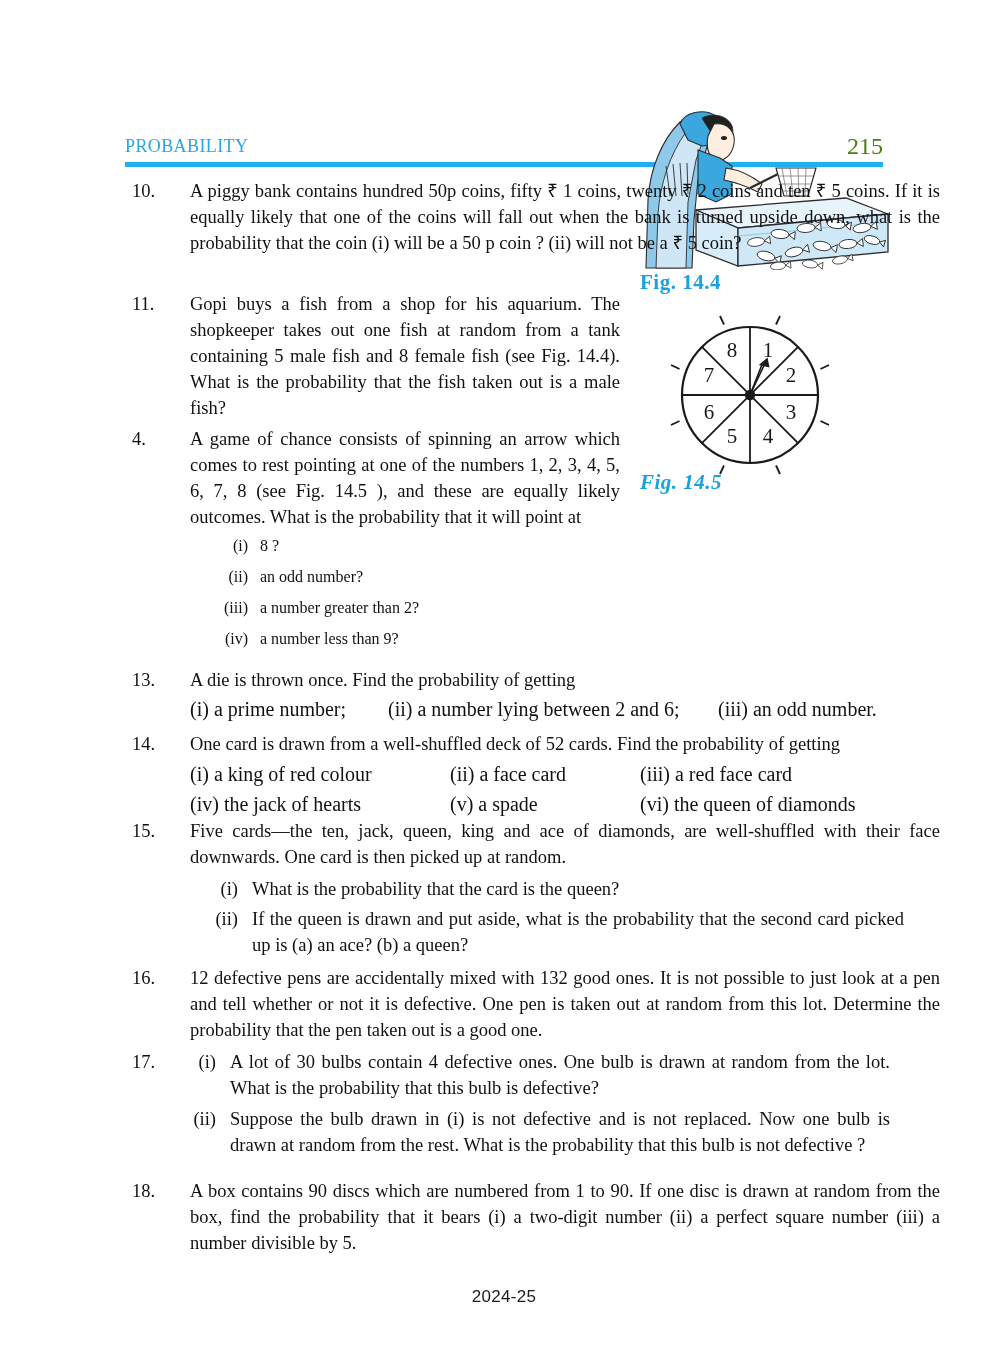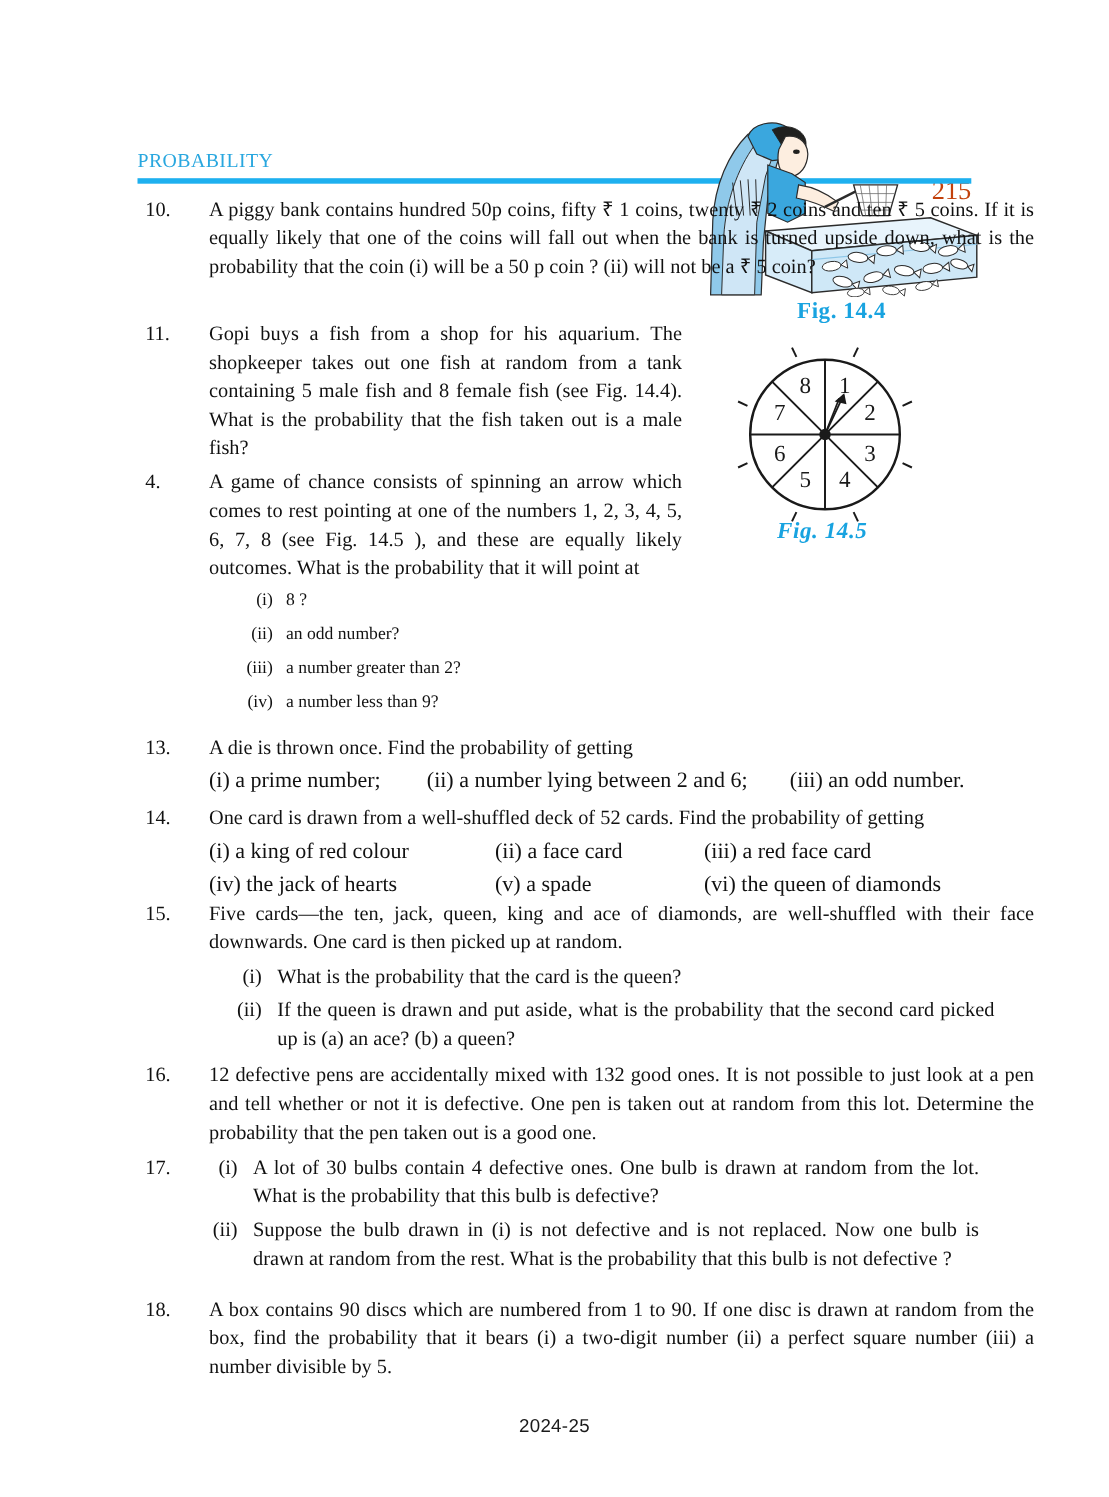--- a/index.html
+++ b/index.html
@@ -41,22 +41,21 @@
     letter-spacing: 0.4px;
     color: #29a7df;
     white-space: nowrap;
   }
   .header-pageno {
     position: absolute;
     right: 0;
     top: -3px;
     font-family: "Liberation Serif", serif;
     font-size: 24px;
-    color: #c2410c;
-    margin-top: 28px;
+    color: #4d7c0f;
   }
   .header-rule {
     position: absolute;
     left: 125px;
     top: 162px;
     width: 758px;
     height: 5px;
     background: #1eb0ef;
   }
 
@@ -148,21 +147,21 @@
 
   
   .figcol {
     position: absolute;
     left: 640px;
     top: 0;
     width: 300px;
   }
 
   .fig-caption {
-    text-align: center;
+    text-align: left;
     font-weight: bold;
     font-size: 21px;
     color: #18a3e0;
     letter-spacing: 0.5px;
     font-family: "Liberation Serif", serif;
   }
 
   
   .footer {
     position: absolute;

